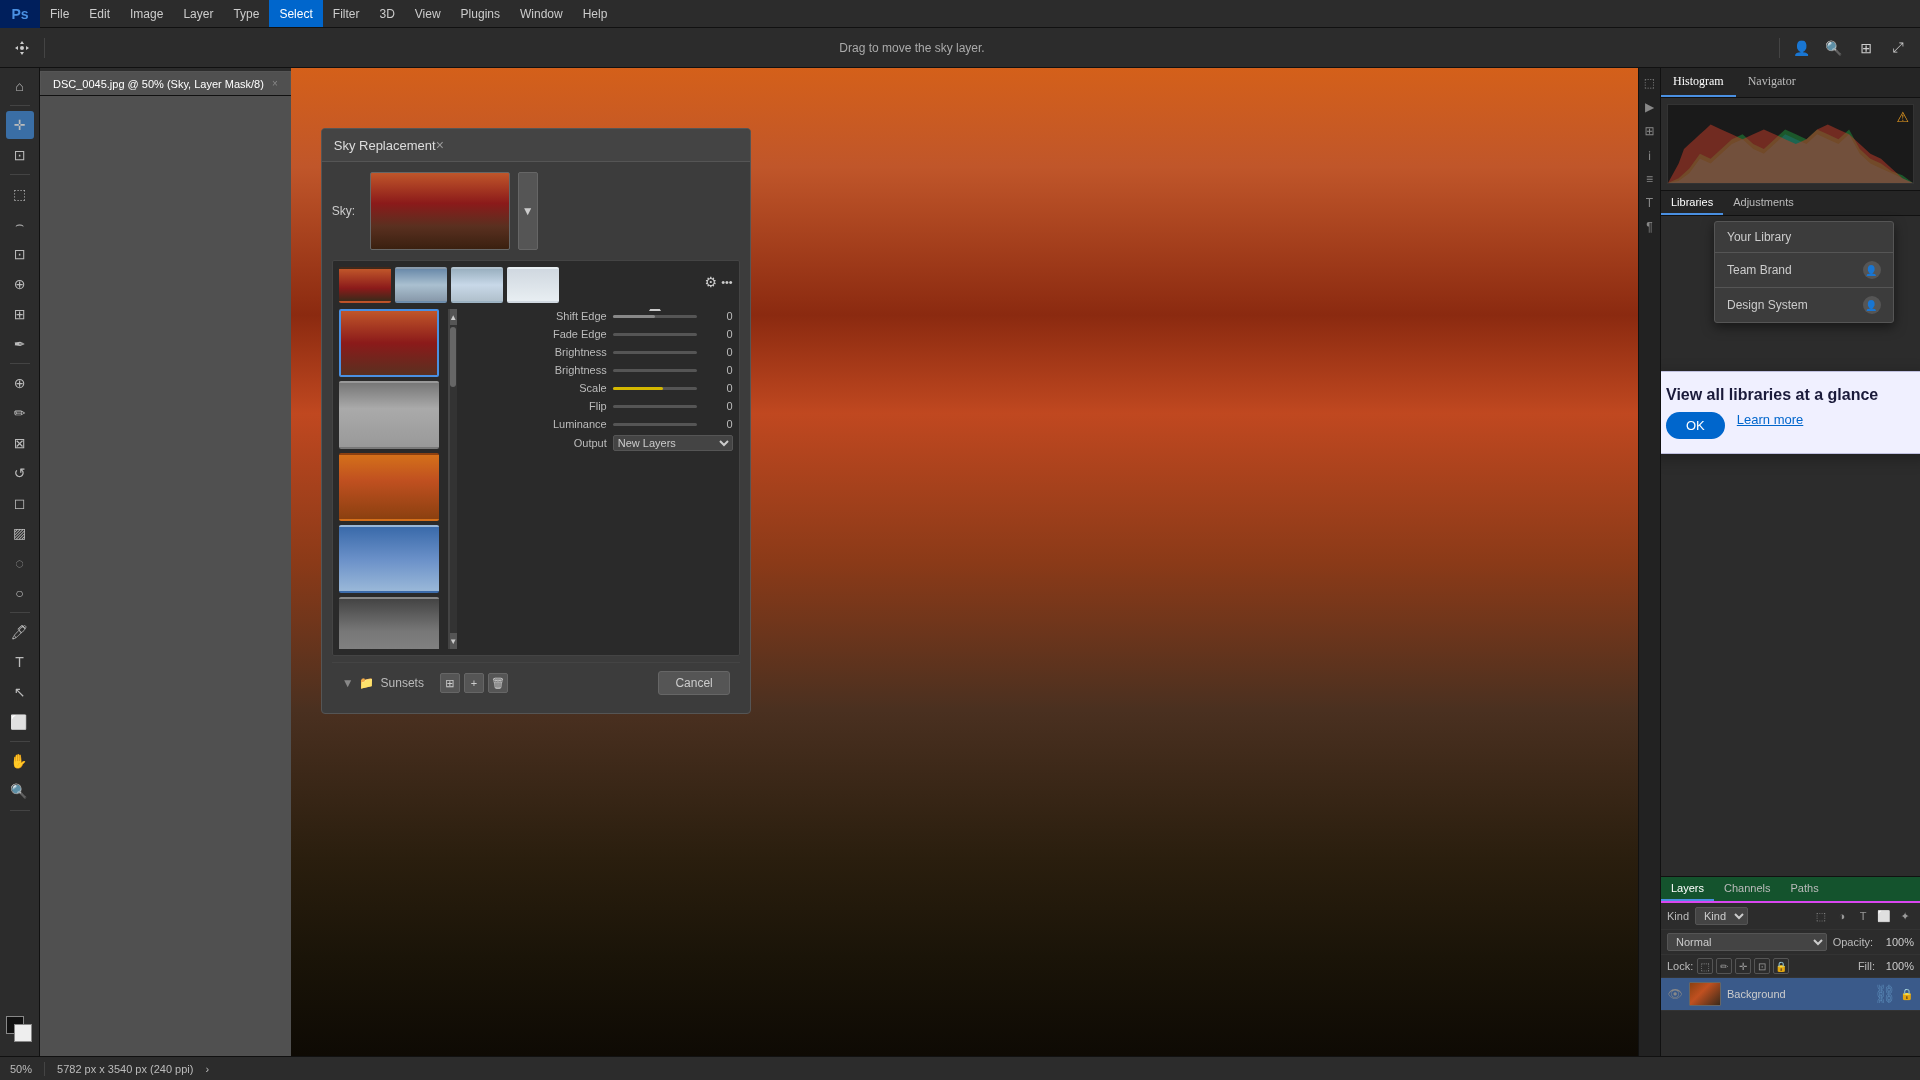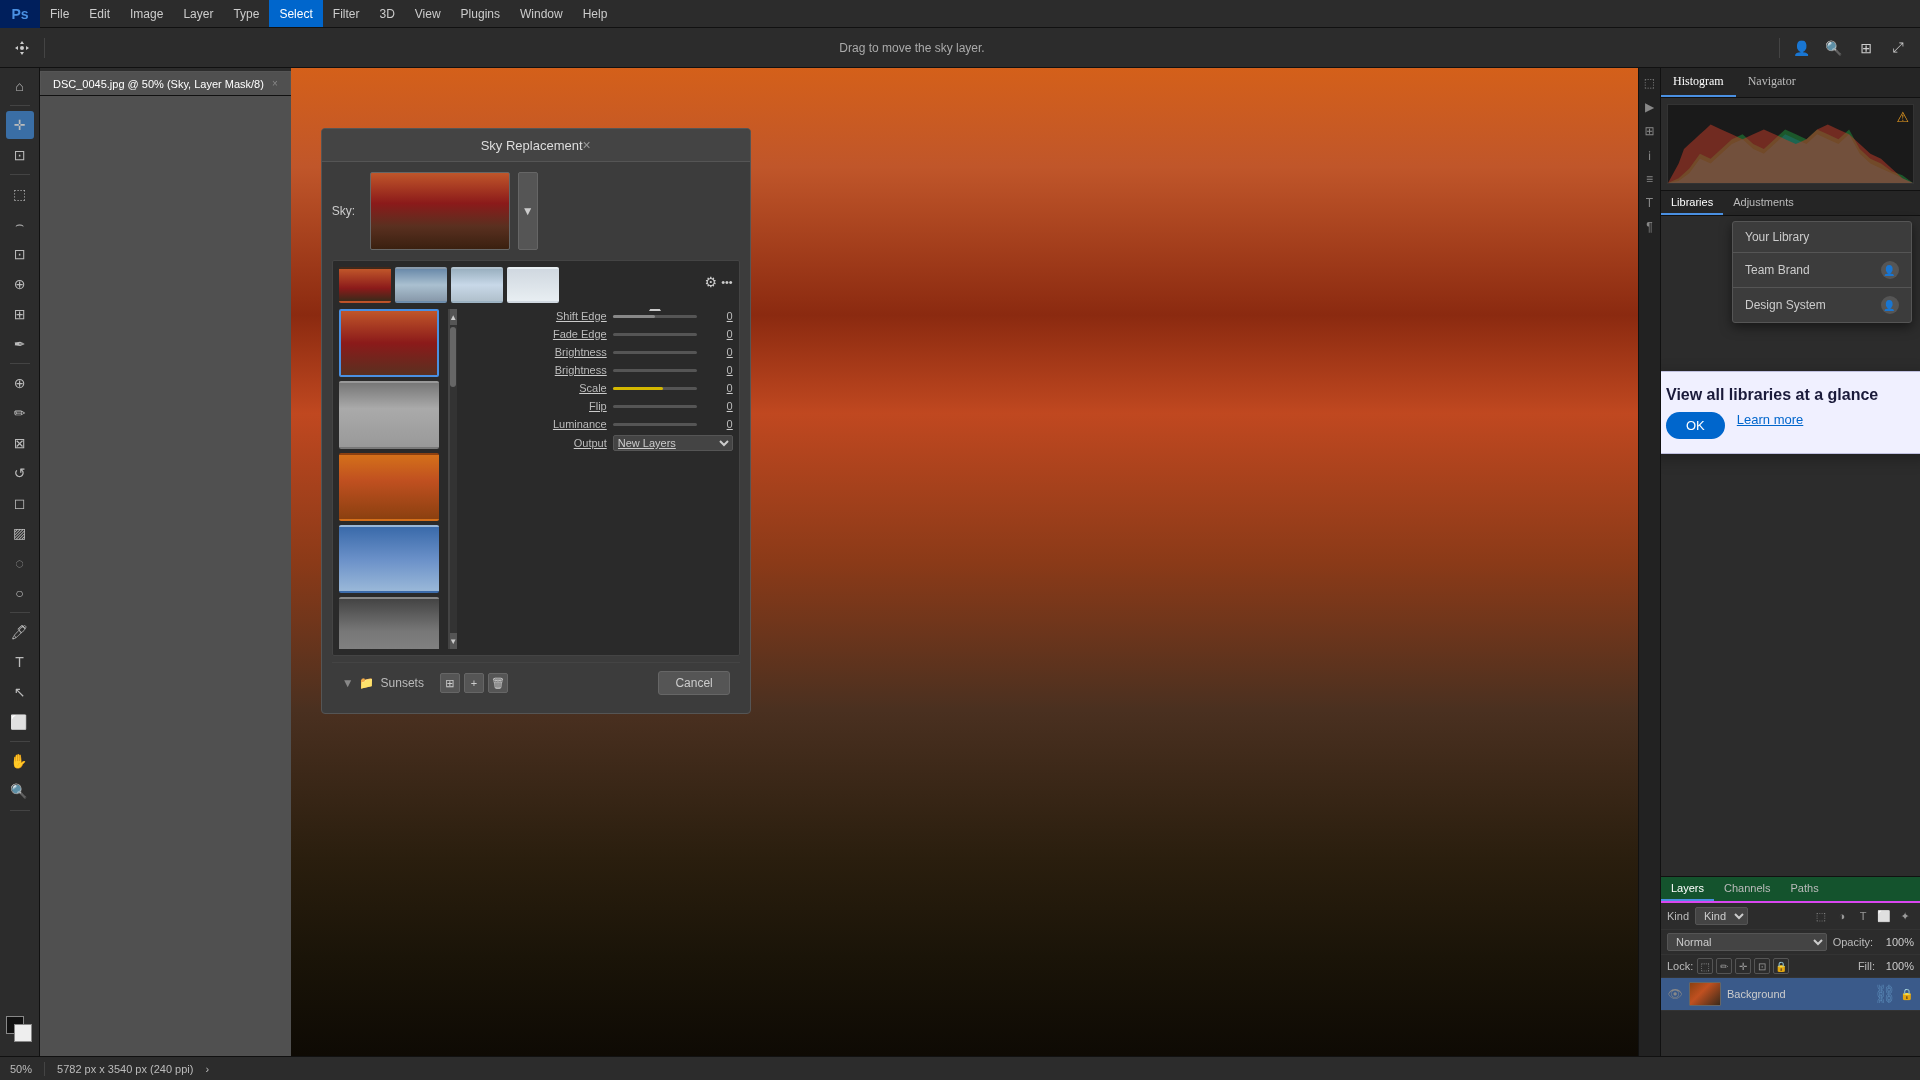--- a/index.html
+++ b/index.html
@@ -27,21 +27,21 @@
     
     #canvas-area { flex: 1; background: #505050; overflow: hidden; position: relative; display: flex; flex-direction: row; }
     #tab-bar { height: 28px; background: #2c2c2c; display: flex; align-items: flex-end; border-bottom: 1px solid #111; }
     .canvas-tab { height: 24px; background: #3c3c3c; border: 1px solid #555; border-bottom: none; padding: 0 12px; display: flex; align-items: center; font-size: 11px; color: #ccc; cursor: pointer; gap: 8px; }
     .canvas-tab.active { background: #505050; color: #fff; }
     .canvas-tab .close-x { font-size: 10px; color: #888; cursor: pointer; }
     #canvas-content { flex: 1; position: relative; overflow: hidden; }
 
     
     #sky-dialog { position: absolute; top: 60px; left: 30px; width: 430px; background: #3c3c3c; border: 1px solid #555; border-radius: 4px; z-index: 100; }
-    #sky-dialog .dialog-header { background: #444; padding: 8px 12px; border-radius: 4px 4px 0 0; display: flex; align-items: center; justify-content: center; border-bottom: 1px solid #555; }
+    #sky-dialog .dialog-header { background: #444; padding: 8px 12px; border-radius: 4px 4px 0 0; display: flex; align-items: center; justify-content: flex-start; border-bottom: 1px solid #555; }
     #sky-dialog .dialog-title { font-size: 13px; color: #ddd; font-weight: 500; }
     #sky-dialog .dialog-close { cursor: pointer; color: #999; font-size: 14px; }
     #sky-dialog .dialog-body { padding: 10px; }
 
     
     .sky-preview-row { display: flex; align-items: center; gap: 8px; margin-bottom: 10px; }
     .sky-preview-label { color: #ccc; font-size: 12px; width: 30px; }
     .sky-preview-img { width: 140px; height: 78px; background: linear-gradient(180deg, #c0562a, #8b1a1a); border: 1px solid #666; border-radius: 2px; overflow: hidden; }
     .sky-dropdown-btn { width: 20px; height: 78px; background: #555; border: 1px solid #666; display: flex; align-items: center; justify-content: center; cursor: pointer; color: #ccc; border-radius: 2px; }
 
@@ -61,21 +61,21 @@
     .sky-list-thumbs { width: 110px; display: flex; flex-direction: column; gap: 4px; overflow-y: auto; border-right: 1px solid #444; padding-right: 4px; }
     .sky-list-thumb { width: 100px; height: 68px; border-radius: 2px; cursor: pointer; border: 2px solid transparent; flex-shrink: 0; }
     .sky-list-thumb.selected-thumb { border-color: #4a90e2; }
     .sky-list-scrollbar { width: 8px; background: #2a2a2a; border-left: 1px solid #444; display: flex; flex-direction: column; }
     .sky-scroll-up { height: 16px; background: #555; cursor: pointer; display: flex; align-items: center; justify-content: center; font-size: 8px; }
     .sky-scroll-down { height: 16px; background: #555; cursor: pointer; display: flex; align-items: center; justify-content: center; font-size: 8px; }
     .sky-scroll-track { flex: 1; background: #333; }
     .sky-scroll-thumb { width: 6px; height: 60px; background: #666; border-radius: 3px; margin: 2px auto; }
 
     
-    .sliders-section { flex: 1; padding-left: 10px; overflow-y: auto; text-decoration: underline; }
+    .sliders-section { flex: 1; padding-left: 10px; overflow-y: auto; }
     .slider-row { display: flex; align-items: center; gap: 6px; margin-bottom: 4px; }
     .slider-label { width: 140px; color: #bbb; font-size: 11px; text-align: right; }
     .slider-val { width: 30px; color: #bbb; font-size: 11px; text-align: right; }
 
     
     .dialog-bottom { padding: 8px 10px; display: flex; align-items: center; justify-content: space-between; border-top: 1px solid #444; margin-top: 6px; }
     .sunsets-row { display: flex; align-items: center; gap: 6px; color: #bbb; font-size: 12px; }
     .dialog-actions { display: flex; gap: 8px; }
     .btn-cancel { padding: 4px 16px; background: #555; border: 1px solid #666; color: #ccc; border-radius: 3px; cursor: pointer; font-size: 12px; }
     .dialog-footer-icons { display: flex; gap: 4px; }
@@ -93,21 +93,21 @@
     .hist-warning { position: absolute; top: 4px; right: 4px; color: #f0a020; font-size: 14px; }
     #histogram-canvas { width: 100%; height: 100%; }
 
     
     #libraries-section { flex: 1; position: relative; overflow: hidden; }
     .libs-tabs { display: flex; background: #252525; border-bottom: 1px solid #111; }
     .libs-tab { padding: 5px 10px; color: #bbb; font-size: 11px; cursor: pointer; border-bottom: 2px solid transparent; }
     .libs-tab.active { color: #fff; border-bottom-color: #4a90e2; }
 
     
-    #library-dropdown { position: absolute; top: 30px; right: 8px; width: 180px; background: #3c3c3c; border: 1px solid #555; border-radius: 3px; z-index: 200; box-shadow: 0 4px 12px rgba(0,0,0,0.5); }
+    #library-dropdown { position: absolute; top: 30px; right: 26px; width: 180px; background: #3c3c3c; border: 1px solid #555; border-radius: 3px; z-index: 200; box-shadow: 0 4px 12px rgba(0,0,0,0.5); }
     .lib-dropdown-item { padding: 8px 12px; color: #ccc; font-size: 12px; cursor: pointer; display: flex; align-items: center; justify-content: space-between; }
     .lib-dropdown-item.has-border { border-bottom: 1px solid #555; }
     .lib-person-icon { width: 18px; height: 18px; background: #555; border-radius: 50%; display: flex; align-items: center; justify-content: center; font-size: 10px; color: #ccc; }
 
     
     #lib-tooltip { position: absolute; top: 50px; left: -10px; right: -10px; background: #f0f0ff; border: 1px solid #c0c0e0; border-radius: 4px; padding: 14px; z-index: 300; box-shadow: 0 4px 16px rgba(0,0,0,0.3); }
     #lib-tooltip .tooltip-title { font-size: 16px; font-weight: 600; color: #1a1a3a; margin-bottom: 8px; }
     #lib-tooltip .tooltip-text { font-size: 12px; color: #333; line-height: 1.5; margin-bottom: 14px; }
     #lib-tooltip .tooltip-actions { display: flex; align-items: flex-start; gap: 12px; }
     #lib-tooltip .btn-ok { padding: 6px 20px; background: #0066cc; border: none; border-radius: 20px; color: #fff; font-size: 13px; cursor: pointer; font-weight: 500; }

